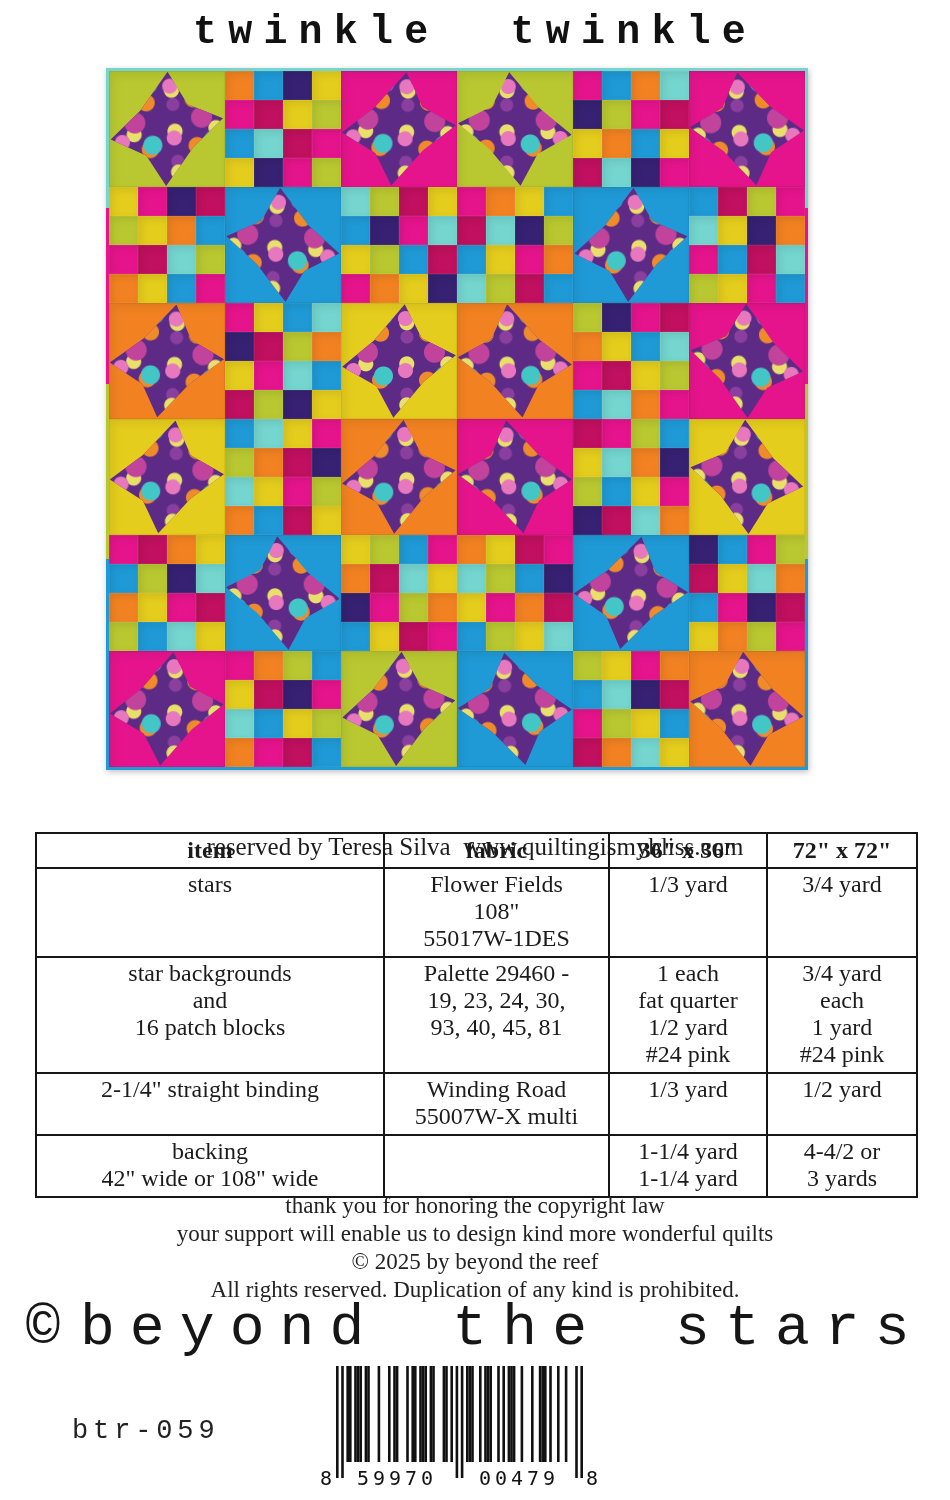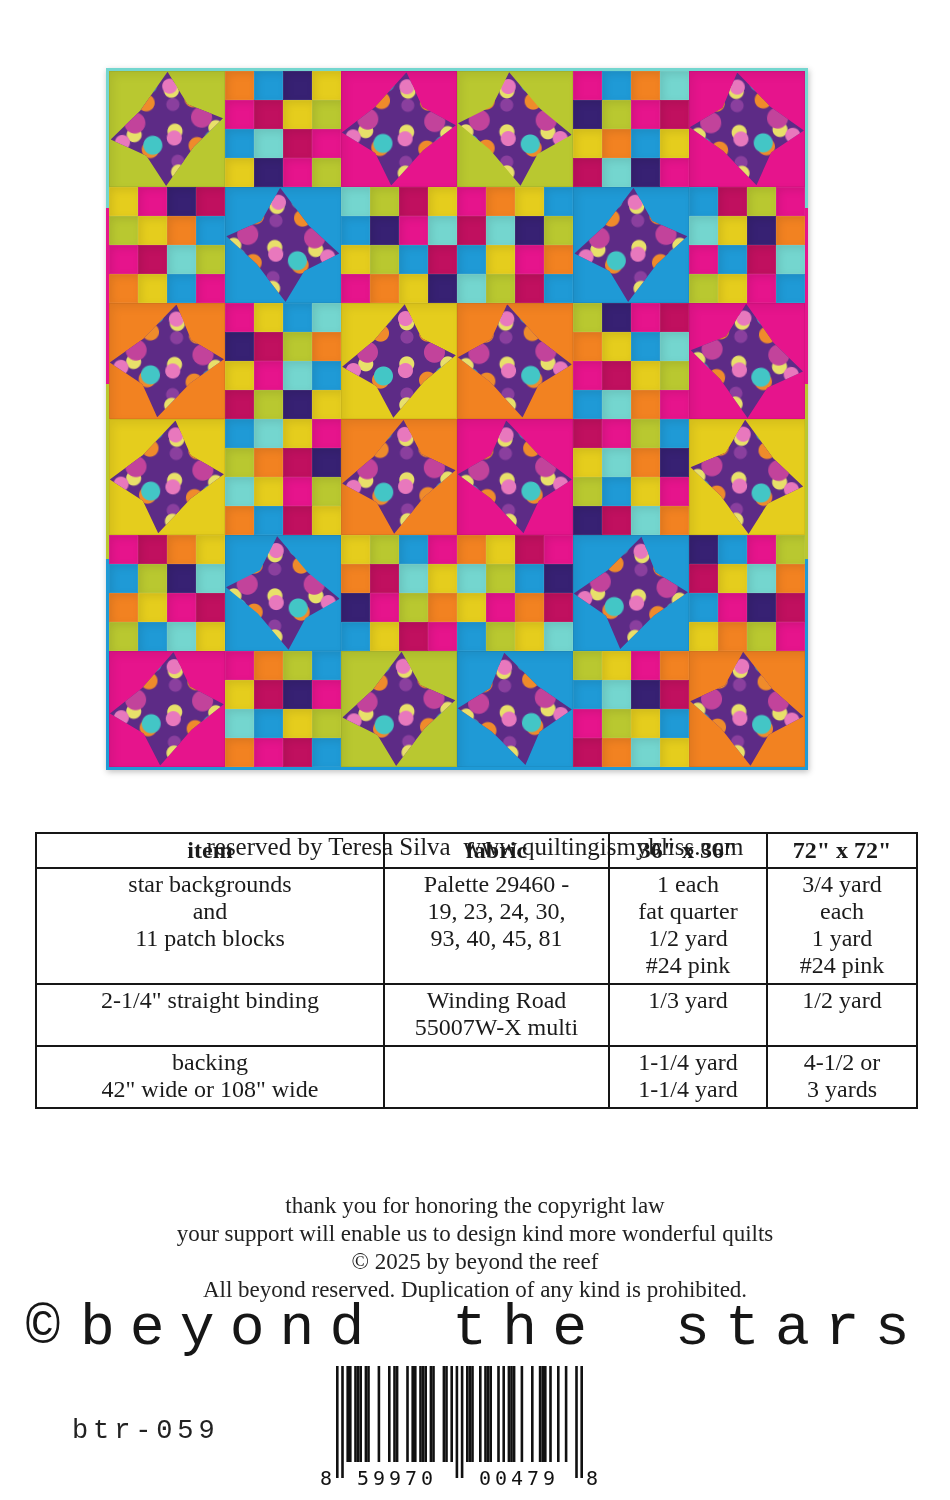--- a/index.html
+++ b/index.html
@@ -58,20 +58,21 @@
   .btr{position:absolute;left:72px;top:1416px;font-family:"Liberation Mono", monospace;
        font-size:27px;letter-spacing:0.18em;color:#222;}
   .barcode{position:absolute;left:320px;top:1366px;}
   .barcode text{font-family:"DejaVu Sans Mono", monospace;font-size:20px;fill:#111;letter-spacing:4px;}
 </style>
 </head>
 <body>
 
 <div class="page">
 
+  <div class="title">twinkle twinkle</div>
 
   <div class="quilt-wrap">
     <div class="quilt">
         <div class="qblock qstarbg" style="background: rgb(185, 200, 48);">
           <div class="star" style="transform: rotate(-5deg);"></div>
         </div>
         <div class="qblock qpatch">
           <div class="qcell" style="background: rgb(242, 130, 33);"></div>
           <div class="qcell" style="background: rgb(31, 154, 214);"></div>
           <div class="qcell" style="background: rgb(55, 33, 115);"></div>
@@ -430,24 +431,32 @@
         <col style="width:158px">
         <col style="width:150px">
       </colgroup>
     <tbody>
         <tr style="height:35px">
       <th>item</th>
       <th>fabric</th>
       <th>36" x 36"</th>
       <th>72" x 72"</th>
     </tr>
+    <tr style="height:84px">
+      <td class="ml">stars</td>
+      <td class="ml">Flower Fields
+108"
+55017W-1DES</td>
+      <td class="ml">1/3 yard</td>
+      <td class="ml">3/4 yard</td>
+    </tr>
     <tr style="height:110px">
       <td class="ml">star backgrounds
 and
-11 patch blocks</td>
+16 patch blocks</td>
       <td class="ml">Palette 29460 -
 19, 23, 24, 30,
 93, 40, 45, 81</td>
       <td class="ml">1 each
 fat quarter
 1/2 yard
 #24 pink</td>
       <td class="ml">3/4 yard
 each
 1 yard
@@ -459,31 +468,31 @@
 55007W-X multi</td>
       <td class="ml">1/3 yard</td>
       <td class="ml">1/2 yard</td>
     </tr>
     <tr style="height:62px">
       <td class="ml">backing
 42" wide or 108" wide</td>
       <td class="ml"></td>
       <td class="ml">1-1/4 yard
 1-1/4 yard</td>
-      <td class="ml">4-1/2 or
+      <td class="ml">4-4/2 or
 3 yards</td>
     </tr>
   </tbody>
     </table>
 
   <div class="thanks">
     <div>thank you for honoring the copyright law</div>
     <div>your support will enable us to design kind more wonderful quilts</div>
     <div>© 2025 by beyond the reef</div>
-    <div>All beyond reserved. Duplication of any kind is prohibited.</div>
+    <div>All rights reserved. Duplication of any kind is prohibited.</div>
   </div>
 
   <div class="logo"><span class="csym">©</span><span>beyond the stars</span></div>
 
   <div class="btr">btr-059</div>
 
   <svg class="barcode" width="278" height="122" viewBox="0 0 278 122">
       <rect x="16.0" y="0" width="2.6" height="112" fill="#111"></rect>
       <rect x="21.2" y="0" width="2.6" height="112" fill="#111"></rect>
       <rect x="26.4" y="0" width="2.6" height="96" fill="#111"></rect>

